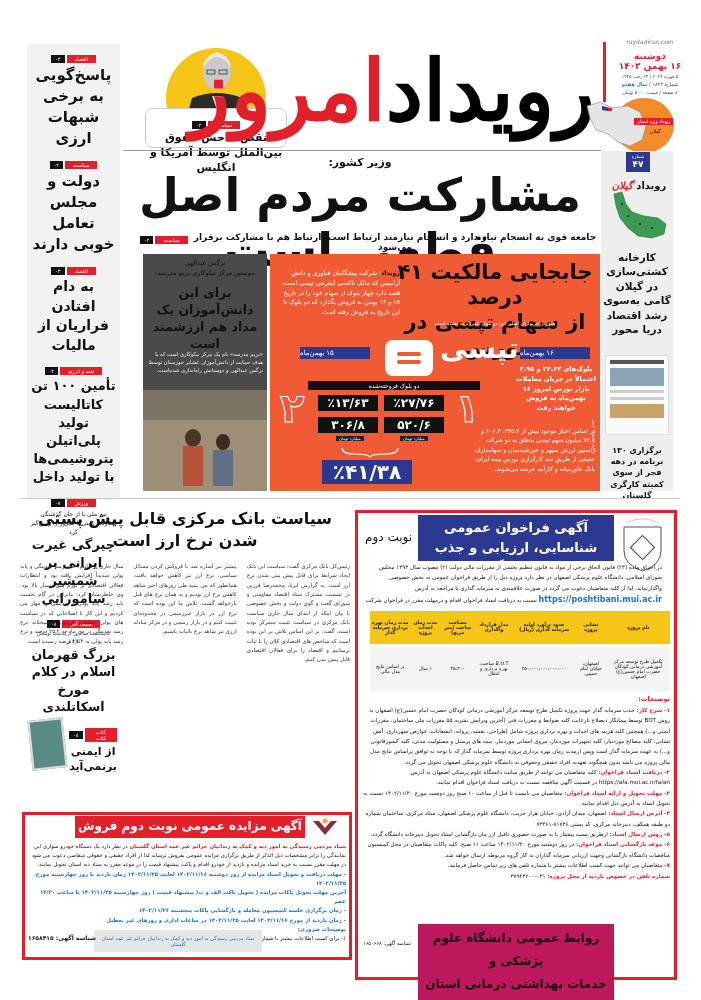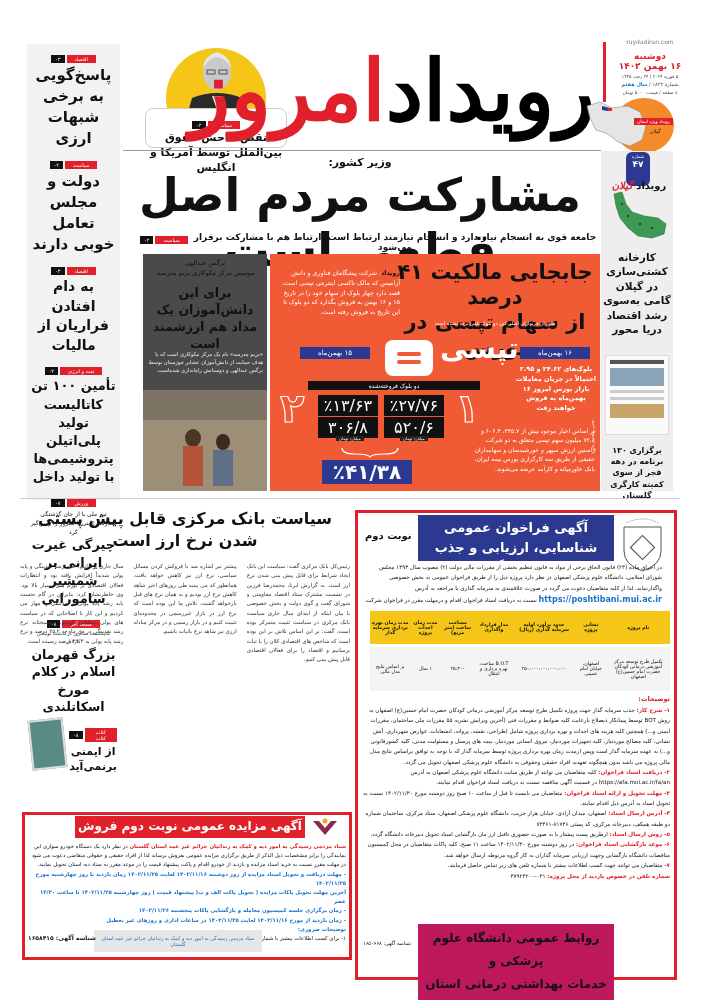--- a/index.html
+++ b/index.html
@@ -47,46 +47,46 @@
   #top-rule { left: 123px; top: 150px; width: 478px; height: 1px; background: #999; }
 
   
   #main-kicker { left: 125px; top: 156px; width: 470px; text-align: center; font-size: 11px; font-weight: bold; }
   #main-headline { left: 125px; top: 168px; width: 470px; text-align: center; font-size: 46px; font-weight: bold; line-height: 1.2; letter-spacing: -1px; }
   #main-lead { left: 190px; top: 232px; width: 410px; text-align: center; font-size: 9px; font-weight: bold; }
   #main-tag { left: 140px; top: 236px; }
 
   
   #right-sidebar { left: 601px; top: 151px; width: 72px; height: 340px; background: #eee; }
-  #issue-num-box { left: 626px; top: 152px; width: 24px; height: 34px; background: #2b3990; color: #fff; text-align: center; font-size: 4.5px; padding-top: 2px; border-radius: 6px; }
+  #issue-num-box { left: 626px; top: 152px; width: 24px; height: 20px; background: #2b3990; color: #fff; text-align: center; font-size: 4.5px; padding-top: 2px; }
   #issue-num-box b { display: block; font-size: 9px; }
   #guilan-logo { left: 610px; top: 180px; width: 58px; text-align: center; font-size: 10px; font-weight: bold; }
   #guilan-logo .red { color: #e0202b; font-style: italic; }
   #guilan-map { left: 608px; top: 190px; width: 62px; height: 52px; }
   #guilan-headline { left: 602px; top: 250px; width: 70px; text-align: center; font-size: 10.5px; font-weight: bold; line-height: 1.38; }
   #guilan-thumb { left: 605px; top: 355px; width: 64px; height: 80px; background: #fafafa; border: 1px solid #ddd; }
   #guilan-yellow { left: 601px; top: 380px; width: 72px; height: 112px; background: #f5c518; z-index: -1; }
   #guilan-yellow-text { left: 602px; top: 445px; width: 70px; text-align: center; font-size: 8px; font-weight: bold; line-height: 1.4; }
 
   
   #tapsi-box { left: 270px; top: 254px; width: 330px; height: 237px; background: #f05a35; color: #fff; }
   #tapsi-head { left: 395px; top: 260px; width: 200px; text-align: center; font-size: 21px; font-weight: bold; line-height: 1.2; }
   #tapsi-head .l1 { color: #111; }
   #tapsi-sub { left: 400px; top: 320px; width: 190px; text-align: center; font-size: 5px; color: #fff; }
   #tapsi-lead { left: 278px; top: 268px; width: 122px; font-size: 6.3px; line-height: 1.55; color: #fff; text-align: right; }
   #tapsi-lead b { color: #111; }
   #tapsi-logo-box { left: 385px; top: 340px; width: 48px; height: 36px; background: #fff; border-radius: 8px; }
   #tapsi-logo-box i { position: absolute; left: 12px; width: 24px; height: 4px; background: #f05a35; border-radius: 2px; }
   #tapsi-wordmark { left: 440px; top: 332px; font-size: 28px; color: #fff; font-weight: bold; }
-  .date-pill { background: #2b3990; color: #fff; font-size: 7px; text-align: center; padding: 2px 0; }
+  .date-pill { background: #2b3990; color: #fff; font-size: 7px; text-align: left; padding: 2px 0; }
   #pill-15 { left: 300px; top: 347px; width: 70px; }
   #pill-16 { left: 520px; top: 347px; width: 70px; }
   #tapsi-right-note { left: 515px; top: 365px; width: 82px; text-align: center; font-size: 6.5px; font-weight: bold; line-height: 1.5; color: #fff; }
   #two-blocks-bar { left: 308px; top: 381px; width: 172px; background: #111; color: #fff; font-size: 6px; text-align: center; padding: 1px 0; }
-  .blk { background: #111; color: #fff; font-size: 16px; font-weight: normal; text-align: center; padding: 1px 0; width: 62px; }
+  .blk { background: #111; color: #fff; font-size: 12px; font-weight: bold; text-align: center; padding: 1px 0; width: 62px; }
   #blk1-pct { left: 384px; top: 395px; width: 60px; }
   #blk1-val { left: 384px; top: 417px; width: 60px; }
   #blk2-pct { left: 318px; top: 395px; width: 60px; }
   #blk2-val { left: 318px; top: 417px; width: 60px; }
   .unit { background: #222; color: #fff; font-size: 4px; padding: 0 3px; }
   #unit1 { left: 400px; top: 436px; }
   #unit2 { left: 336px; top: 436px; }
   .outline-num { font-size: 40px; font-weight: bold; color: transparent; -webkit-text-stroke: 1.2px #fff; }
   #num-1 { left: 455px; top: 385px; }
   #num-2 { left: 280px; top: 385px; }
@@ -117,21 +117,21 @@
   #auction-body { left: 28px; top: 842px; width: 318px; font-size: 5.4px; line-height: 1.7; text-align: right; }
   .c-red { color: #e0202b; font-weight: bold; }
   .c-blue { color: #1a73c8; font-weight: bold; }
   #auction-footer { left: 94px; top: 930px; width: 168px; background: #e6e6e6; font-size: 5px; color: #1a73c8; text-align: center; padding: 5px 0; }
   #auction-code2 { left: 28px; top: 934px; font-size: 6px; font-weight: bold; }
 
   
   #tender-ad { left: 355px; top: 510px; width: 322px; height: 470px; border: 3px solid #e0202b; background: #fff; }
   #tender-emblem { left: 620px; top: 517px; width: 45px; height: 55px; }
   #tender-title { left: 418px; top: 515px; width: 196px; height: 46px; background: #2b3990; color: #fff; text-align: center; font-size: 13px; font-weight: bold; line-height: 1.5; padding-top: 3px; }
-  #tender-turn { left: 365px; top: 530px; font-size: 10px; font-weight: bold; }
+  #tender-turn { left: 365px; top: 530px; font-size: 12px; font-weight: normal; }
   #tender-intro { left: 362px; top: 562px; width: 300px; font-size: 5.6px; line-height: 1.85; text-align: right; }
   #tender-intro .url { color: #1a73c8; font-weight: bold; font-size: 8px; }
   #tender-table { left: 370px; top: 611px; width: 300px; border-collapse: collapse; font-size: 4.8px; }
   #tender-table th { background: #f5c518; padding: 4px 2px; font-weight: bold; height: 34px; }
   #tender-table td { background: #f4f4f4; padding: 3px 2px; text-align: center; height: 46px; border-top: 3px solid #fff; }
   #tender-notes { left: 362px; top: 693px; width: 308px; font-size: 5.6px; line-height: 1.85; text-align: right; }
   #tender-notes .hd { color: #e0202b; font-weight: bold; font-size: 6.5px; }
   #tender-notes b { color: #e0202b; }
   #tender-footer { left: 418px; top: 924px; width: 196px; background: #be185d; text-align: center; font-size: 12px; font-weight: bold; line-height: 1.9; padding: 3px 0; }
   #tender-code { left: 363px; top: 940px; font-size: 5px; }

